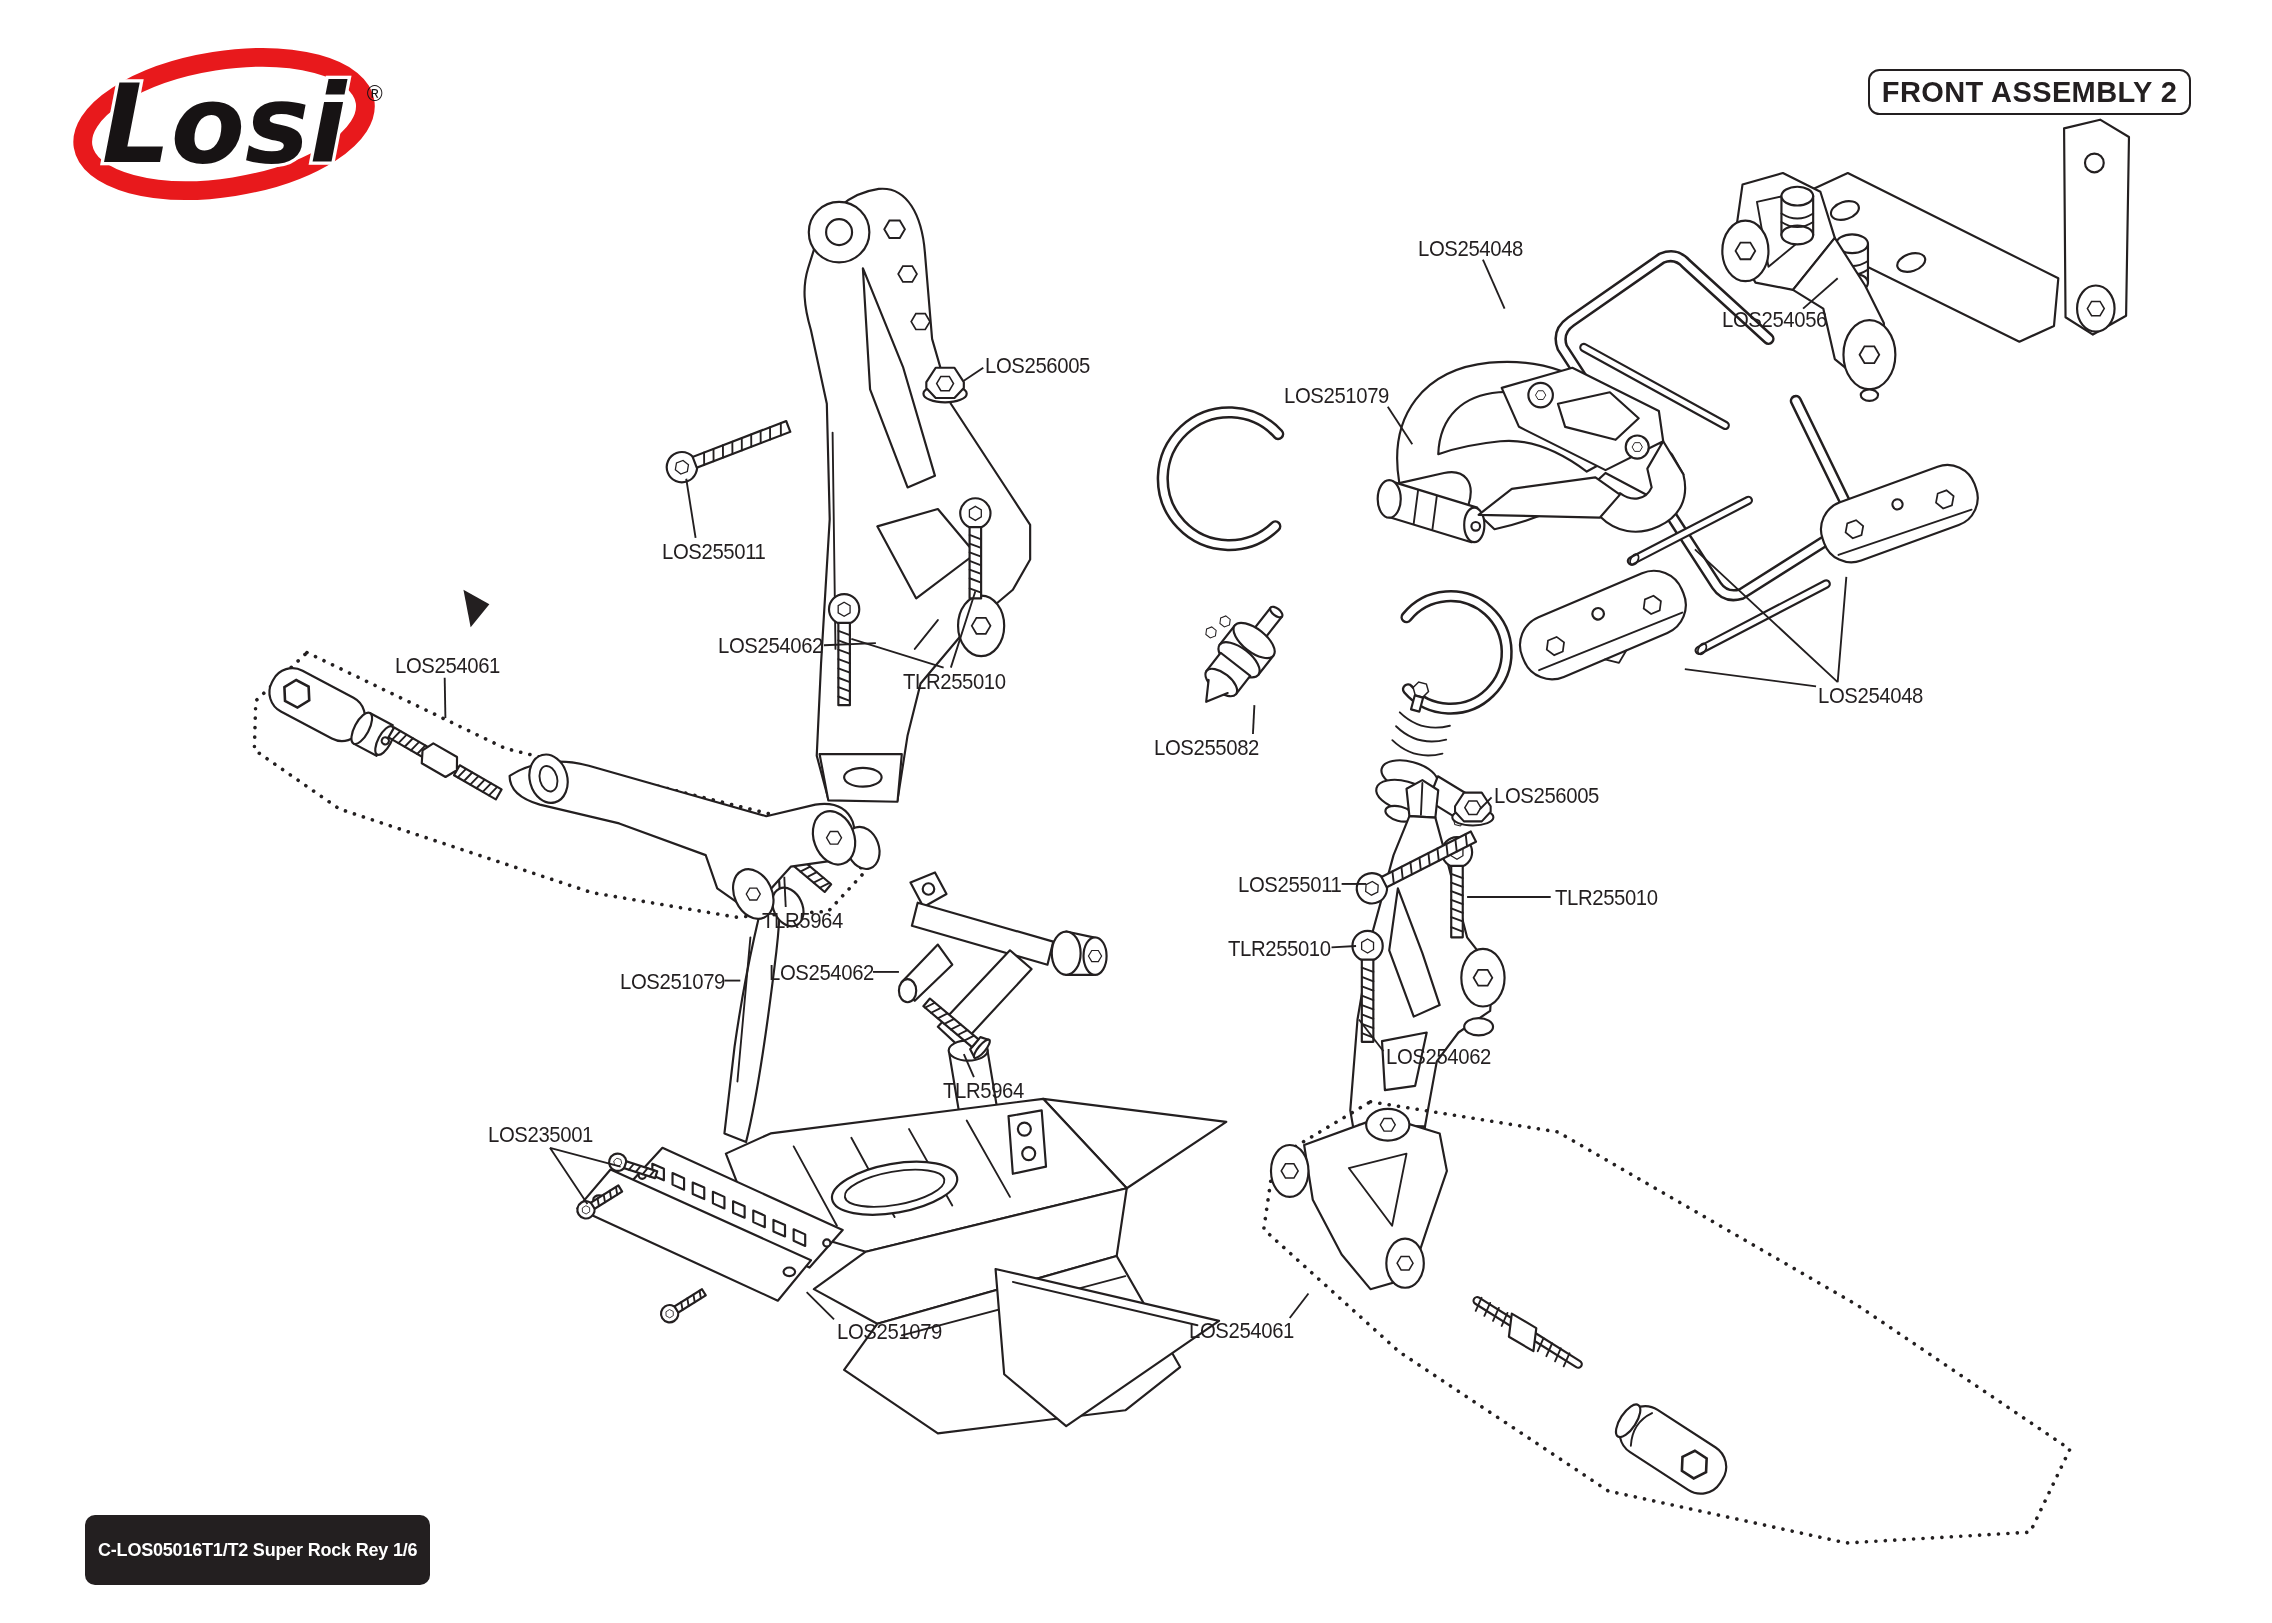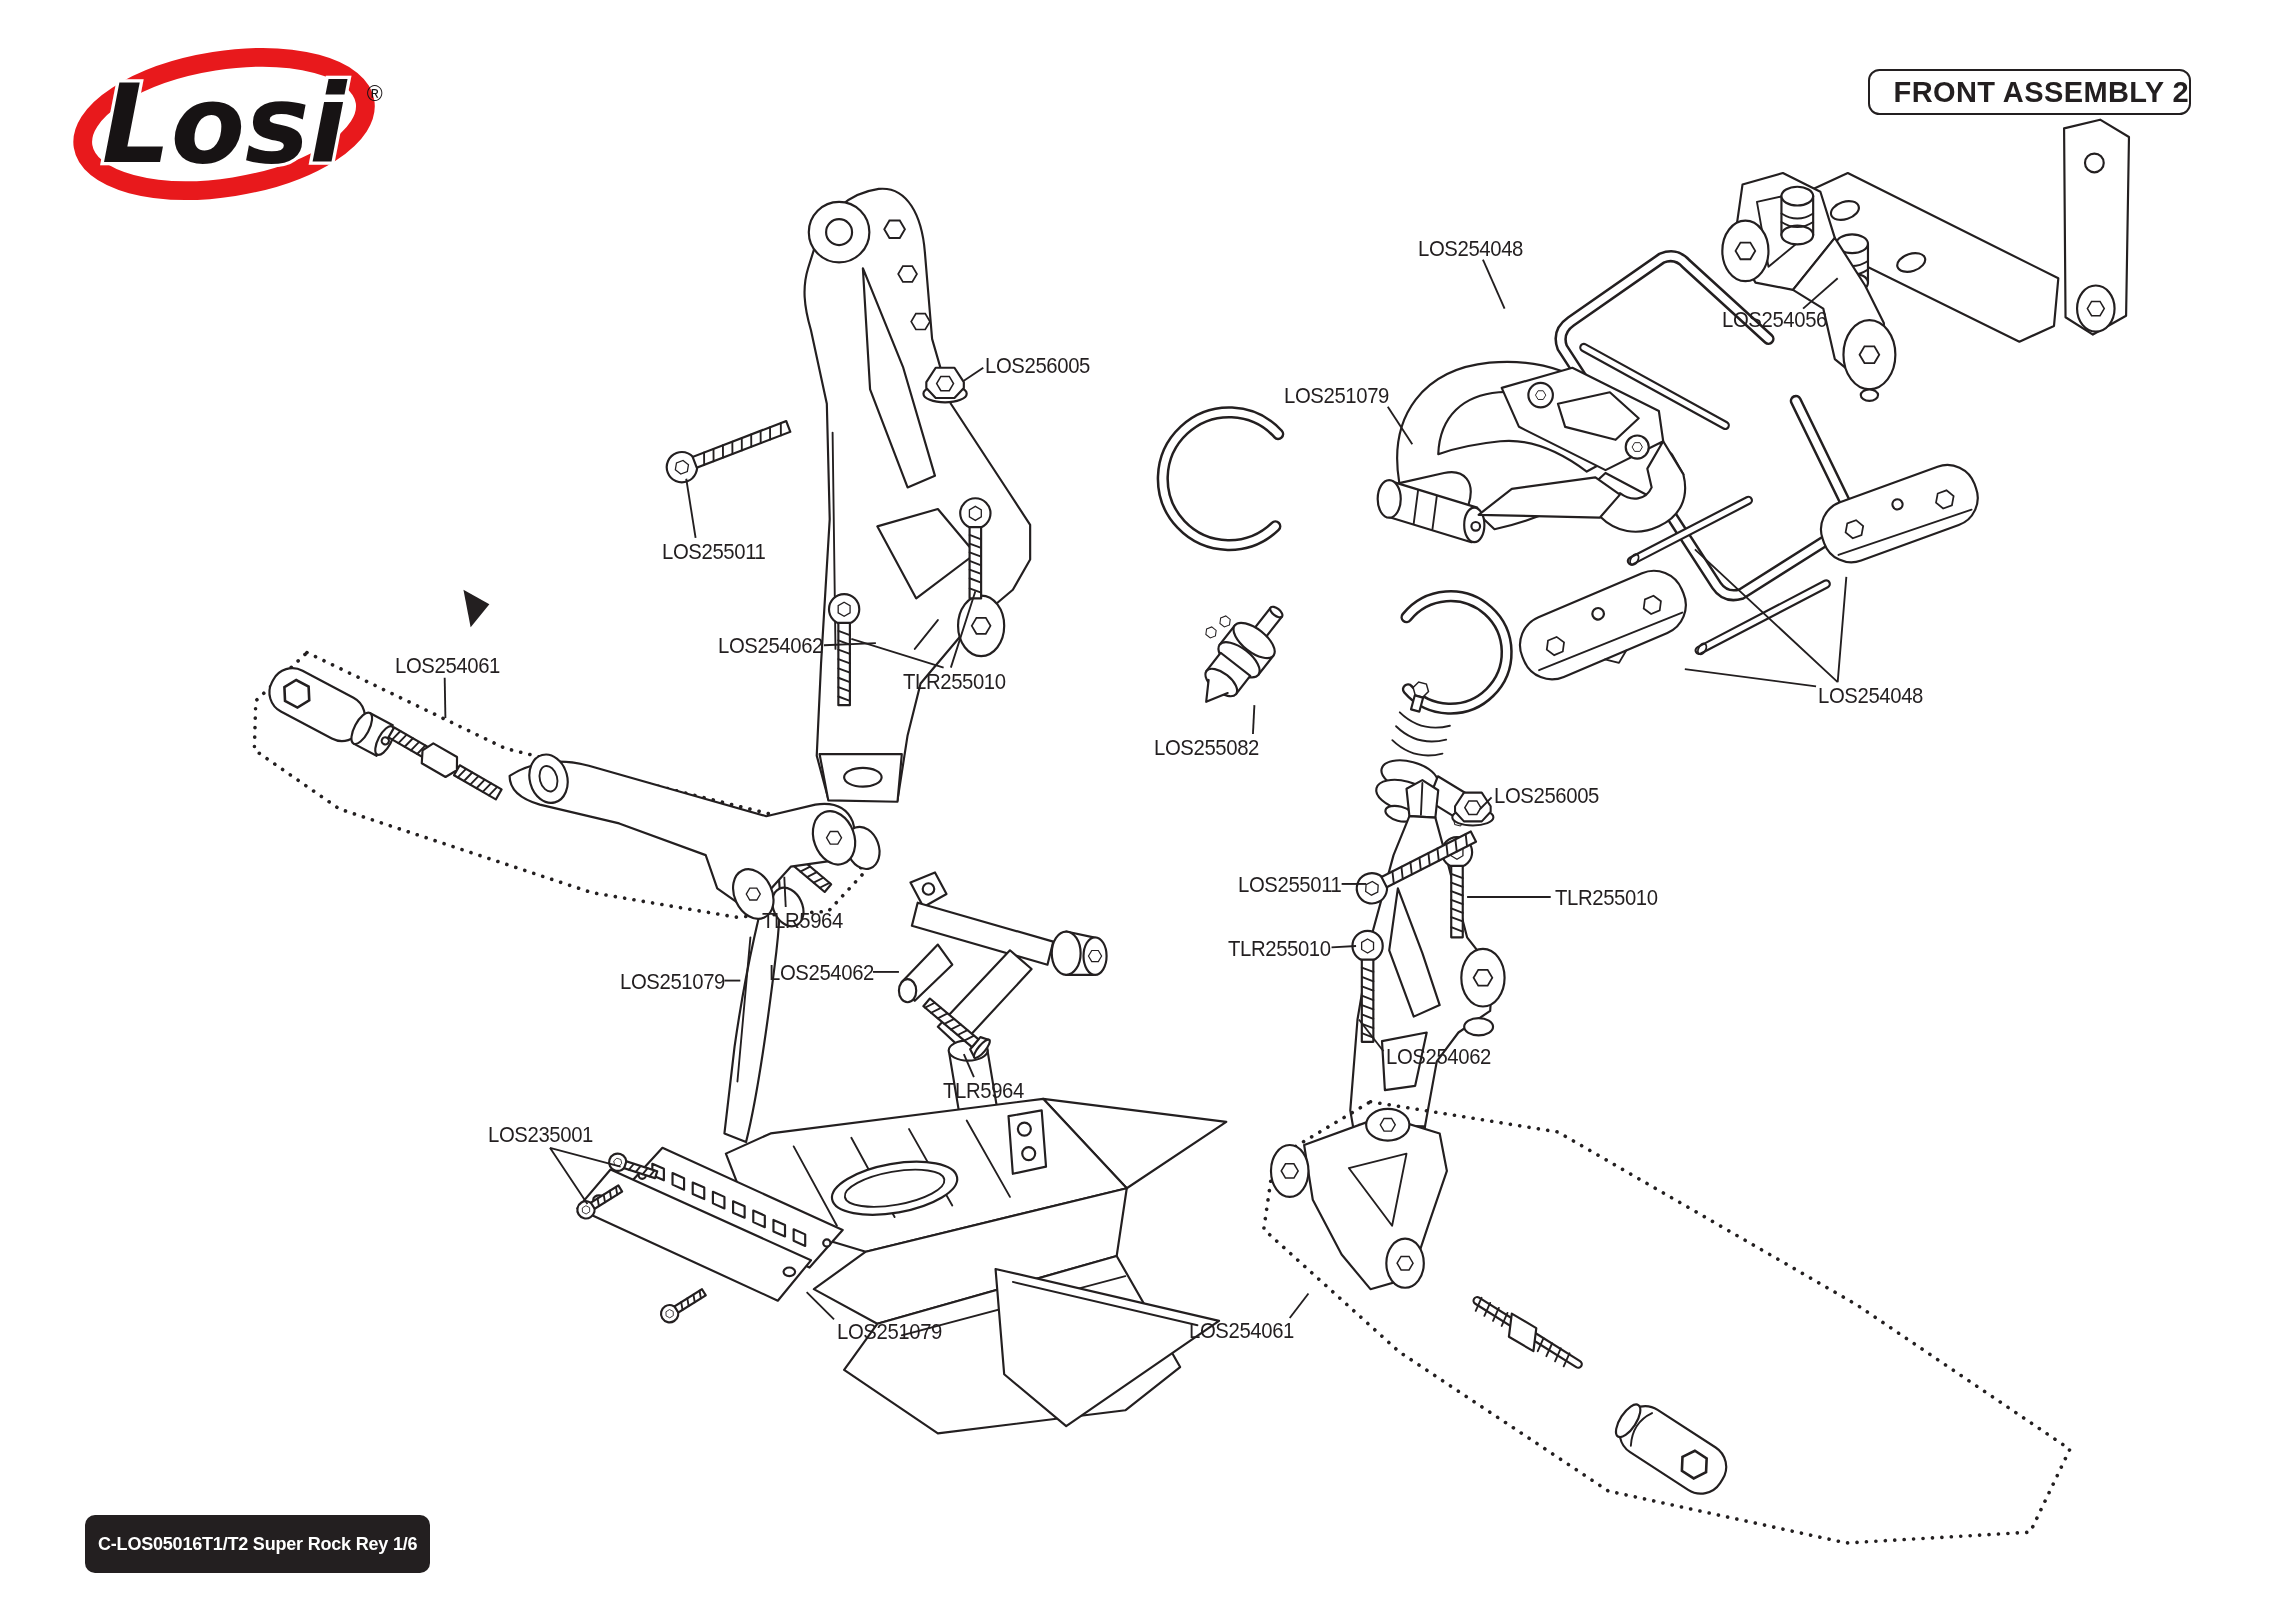--- a/index.html
+++ b/index.html
@@ -13,22 +13,22 @@
   .ti{fill:none;stroke:#ffffff;stroke-width:10;stroke-linecap:round;stroke-linejoin:round;}
   .po{fill:none;stroke:#231f20;stroke-width:13;stroke-linecap:round;}
   .pi{fill:none;stroke:#ffffff;stroke-width:7;stroke-linecap:round;}
   .dot{fill:none;stroke:#231f20;stroke-width:5;stroke-dasharray:0.1 13;stroke-linecap:round;stroke-linejoin:round;}
   .ldr{fill:none;stroke:#231f20;stroke-width:2.6;}
   .hx{fill:#fff;stroke:#231f20;stroke-width:2.4;}
   .part-label{position:absolute;font-size:21.6px;line-height:21.6px;letter-spacing:-0.4px;
       white-space:nowrap;color:#231f20;transform:scaleX(0.94);transform-origin:0 0;}
   .title-box{position:absolute;left:1868px;top:69px;width:323px;height:46px;background:#fff;
       border:2.9px solid #231f20;border-radius:11.5px;box-sizing:border-box;display:flex;
-      align-items:center;justify-content:flex-end;font-weight:bold;font-size:29px;letter-spacing:0.4px;}
-  .badge{position:absolute;left:85px;top:1515px;height:38px;padding:10px 13px;background:#231f20;
+      align-items:center;justify-content:center;font-weight:bold;font-size:29px;letter-spacing:0.4px;}
+  .badge{position:absolute;left:85px;top:1515px;height:38px;padding:16px 13px;background:#231f20;
       border-radius:10px;color:#fff;font-weight:bold;font-size:18px;letter-spacing:-0.2px;
       display:flex;align-items:center;white-space:nowrap;}
 </style>
 </head>
 <body>
 
 <svg class="art" width="2273" height="1623" viewBox="0 0 3151 2251">
   <defs>
     <path id="hex" d="M-13,0 L-6.5,-11 L6.5,-11 L13,0 L6.5,11 L-6.5,11 Z"></path>
     <g id="scrB">

